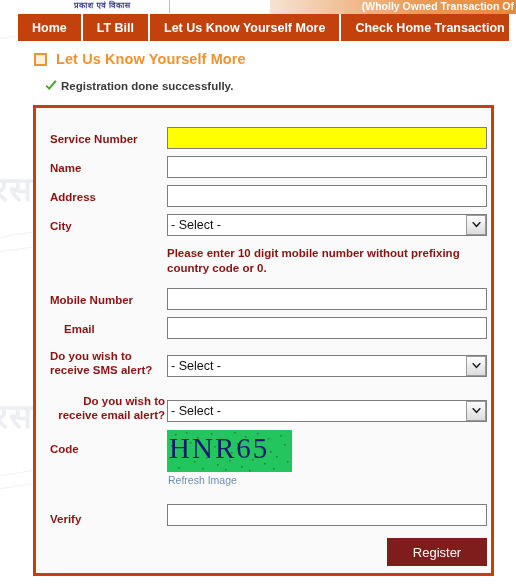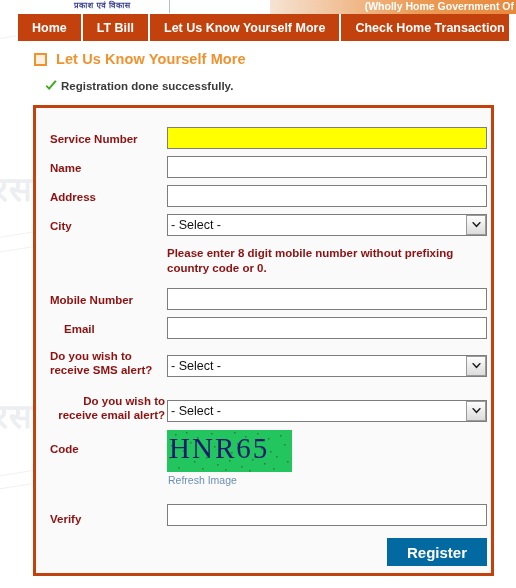--- a/index.html
+++ b/index.html
@@ -167,22 +167,22 @@
   .refresh-link {
     position: absolute;
     color: #6a8fb5; font-size: 10.5px;
     text-decoration: none; cursor: pointer;
   }
 
   
   .register-btn {
     position: absolute;
     width: 100px; height: 28px;
-    background: #0369a1;
-    color: #ffffff; font-weight: bold; font-size: 15px;
+    background: #7f1d1d;
+    color: #ffffff; font-weight: normal; font-size: 13px;
     border: none;
     cursor: pointer;
     font-family: "Liberation Sans", sans-serif;
   }
 </style>
 </head>
 <body>
 
 <div id="page">
 
@@ -191,21 +191,21 @@
   <div class="swoosh sw3"></div>
   <div class="swoosh sw4"></div>
   <div class="swoosh sw5"></div>
   <div class="watermark wm1">रस</div>
   <div class="watermark wm2">रस</div>
 
   <div class="header-strip">
     <div class="header-grad"></div>
     <div class="logo-box"></div>
     <div class="logo-hindi">प्रकाश एवं विकास</div>
-    <div class="header-tagline">(Wholly Home Government Of </div>
+    <div class="header-tagline">(Wholly Owned Transaction Of </div>
   </div>
 
   <div class="navbar">
     <div class="nav-item">
       <span>Home</span>
     </div>
     <div class="nav-item">
       <span>LT Bill</span>
     </div>
     <div class="nav-item">
@@ -245,21 +245,21 @@
     <div class="f-label" style="left:14px; top:111px;">City</div>
     <div class="f-select" style="left:131px; top:106px; width:320px;">
       <span class="sel-text">- Select -</span>
       <span class="sel-arrow">
         <svg width="11" height="8" viewBox="0 0 11 8">
             <path d="M1 1.6 L5.5 6.4 L10 1.6 L8.6 1.0 L5.5 4.3 L2.4 1.0 Z" fill="#1b1b1b"></path>
           </svg>
       </span>
     </div>
 
-    <div class="note" style="left:131px; top:138px;">Please enter 8 digit mobile number without prefixing country code or 0.</div>
+    <div class="note" style="left:131px; top:138px;">Please enter 10 digit mobile number without prefixing country code or 0.</div>
 
     <div class="f-label" style="left:14px; top:185px;">Mobile Number</div>
     <input class="f-input" style="left: 131px; top: 180px; width: 320px;" type="text" value="">
 
     <div class="f-label" style="left:14px; top:214px;padding-left:14px;">Email</div>
     <input class="f-input" style="left: 131px; top: 209px; width: 320px;" type="text" value="">
 
     <div class="f-label" style="left:14px; top:241px; width:110px;">Do you wish to receive SMS alert?</div>
     <div class="f-select" style="left:131px; top:247px; width:320px;">
       <span class="sel-text">- Select -</span>

